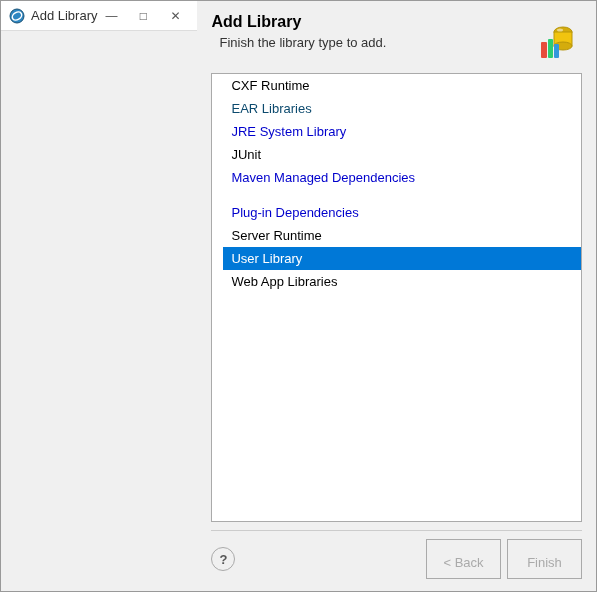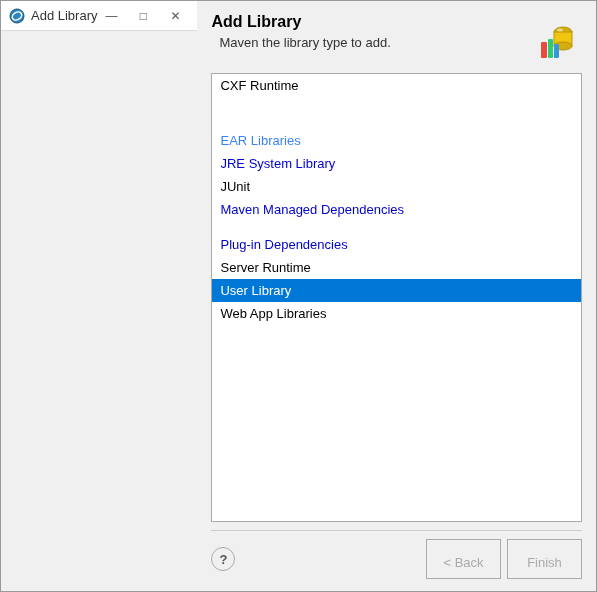--- a/index.html
+++ b/index.html
@@ -113,20 +113,21 @@
       align-items: center;
       justify-content: center;
     }
 
     .list-container {
       flex: 1;
       border: 1px solid #aaa;
       background: #fff;
       overflow-y: auto;
       margin-bottom: 8px;
+      padding-left: 11px;
     }
 
     .list-item {
       padding: 4px 8px;
       cursor: pointer;
       color: #000;
       white-space: nowrap;
     }
 
     .list-item.selected {
@@ -208,42 +209,42 @@
       <button class="title-btn">□</button>
       <button class="title-btn close">✕</button>
     </div>
   </div>
 
   <div class="content">
 
     <div class="header-section">
       <div class="header-text">
         <span class="header-title">Add Library</span>
-        <span class="header-subtitle">Maven the library type to add.</span>
+        <span class="header-subtitle">Finish the library type to add.</span>
       </div>
 
       <div class="header-icon">
         <svg width="48" height="48" viewBox="0 0 48 48">
 
           <ellipse cx="30" cy="18" rx="9" ry="5" fill="#D4AC0D" stroke="#B7950B" stroke-width="1"></ellipse>
           <rect x="21" y="18" width="18" height="14" fill="#F1C40F" stroke="#B7950B" stroke-width="1"></rect>
           <ellipse cx="30" cy="32" rx="9" ry="4" fill="#D4AC0D" stroke="#B7950B" stroke-width="1"></ellipse>
 
           <rect x="8" y="28" width="6" height="16" fill="#E74C3C" rx="1"></rect>
           <rect x="15" y="25" width="5" height="19" fill="#2ECC71" rx="1"></rect>
           <rect x="21" y="30" width="5" height="14" fill="#3498DB" rx="1"></rect>
 
           <ellipse cx="27" cy="16" rx="3" ry="1.5" fill="rgba(255,255,255,0.5)"></ellipse>
         </svg>
       </div>
     </div>
 
     <div class="list-container">
       <div class="list-item" style="color:#000;">CXF Runtime</div>
-      <div class="list-item" style="color:#3b82f6;margin-top:32px;">EAR Libraries</div>
+      <div class="list-item" style="color:#0c4a6e;">EAR Libraries</div>
       <div class="list-item" style="color:#0000cc;">JRE System Library</div>
       <div class="list-item" style="color:#000;">JUnit</div>
       <div class="list-item" style="color:#0000cc;">Maven Managed Dependencies</div>
       <div class="list-item" style="color:#0000cc;margin-top:12px;">Plug-in Dependencies</div>
       <div class="list-item" style="color:#000;">Server Runtime</div>
       <div class="list-item selected">User Library</div>
       <div class="list-item" style="color:#000;">Web App Libraries</div>
     </div>
 
     <div class="footer">

